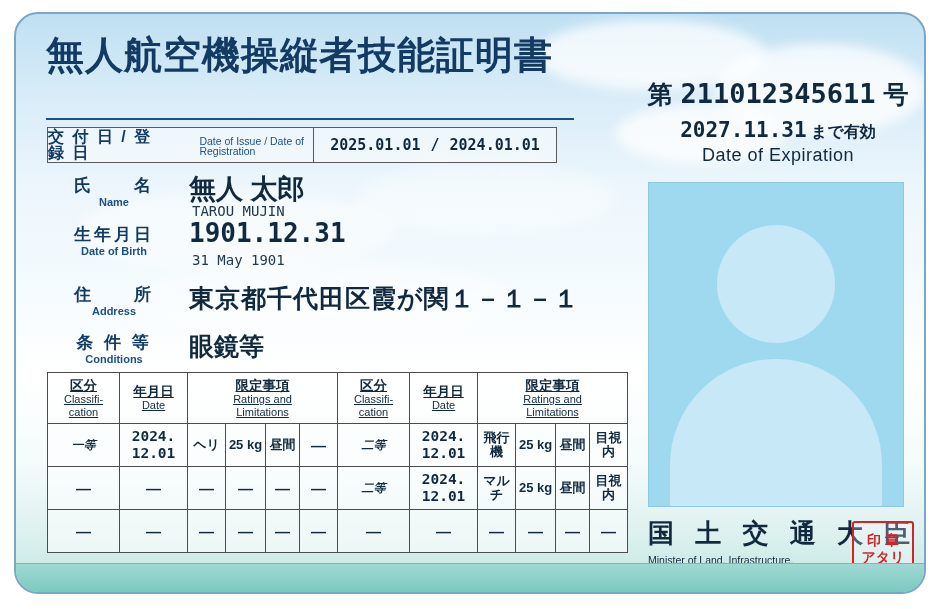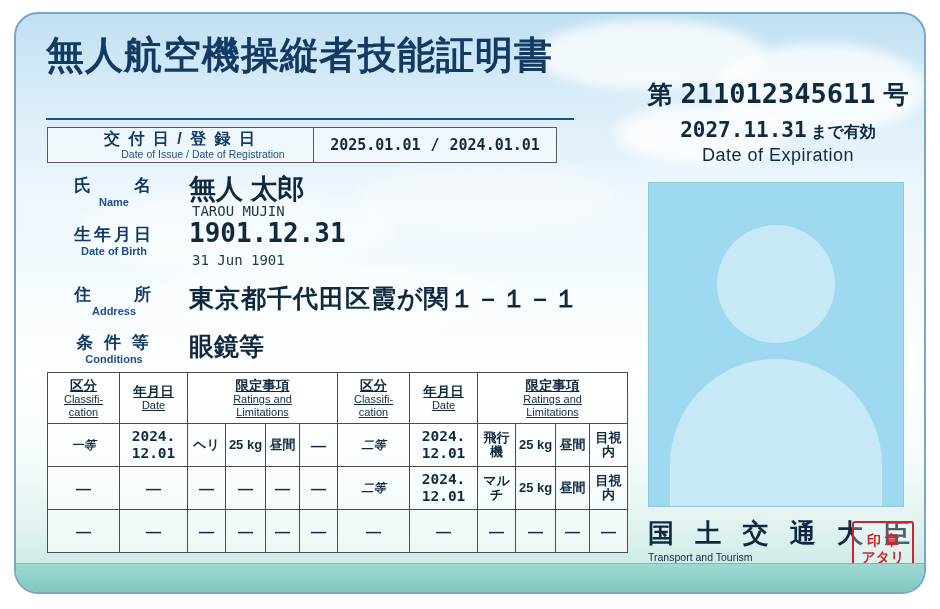--- a/index.html
+++ b/index.html
@@ -141,21 +141,21 @@
     border: 1px solid #5a5a5a;
     box-sizing: border-box;
     display: flex;
     background: rgba(255,255,255,0.45);
   }
   #issue-label {
     width: 266px;
     box-sizing: border-box;
     border-right: 1px solid #5a5a5a;
     display: flex;
-    flex-direction: column;
+    flex-direction: row;
     align-items: center;
     justify-content: center;
     line-height: 1;
   }
   #issue-label .ja {
     font-size: 16px;
     font-weight: bold;
     color: #123a63;
     letter-spacing: 2px;
   }
@@ -415,21 +415,21 @@
     <div class="value-ja">無人 太郎</div>
     <div class="value-en">TAROU MUJIN</div>
   </div>
 
   <div class="field" id="f-dob">
     <div class="label">
       <span class="ja">生年月日</span>
       <span class="en">Date of Birth</span>
     </div>
     <div class="value-ja">1901.12.31</div>
-    <div class="value-en">31 Jun 1901</div>
+    <div class="value-en">31 May 1901</div>
   </div>
 
   <div class="field" id="f-addr">
     <div class="label">
       <span class="ja">住　　所</span>
       <span class="en">Address</span>
     </div>
     <div class="value-ja">東京都千代田区霞が関１－１－１</div>
   </div>
 
@@ -568,20 +568,21 @@
     </tbody>
   </table>
 
   <div id="photo">
     <div class="head"></div>
     <div class="body"></div>
   </div>
 
   <div id="minister">
     <div class="ja">国 土 交 通 大 臣</div>
+    <div class="en1">Minister of Land, Infrastructure,</div>
     <div class="en2">Transport and Tourism</div>
   </div>
 
   <div id="seal">
     <span>印 章</span>
     <span>アタリ</span>
   </div>
 
   <div class="bottom-band"></div>
 </div>

